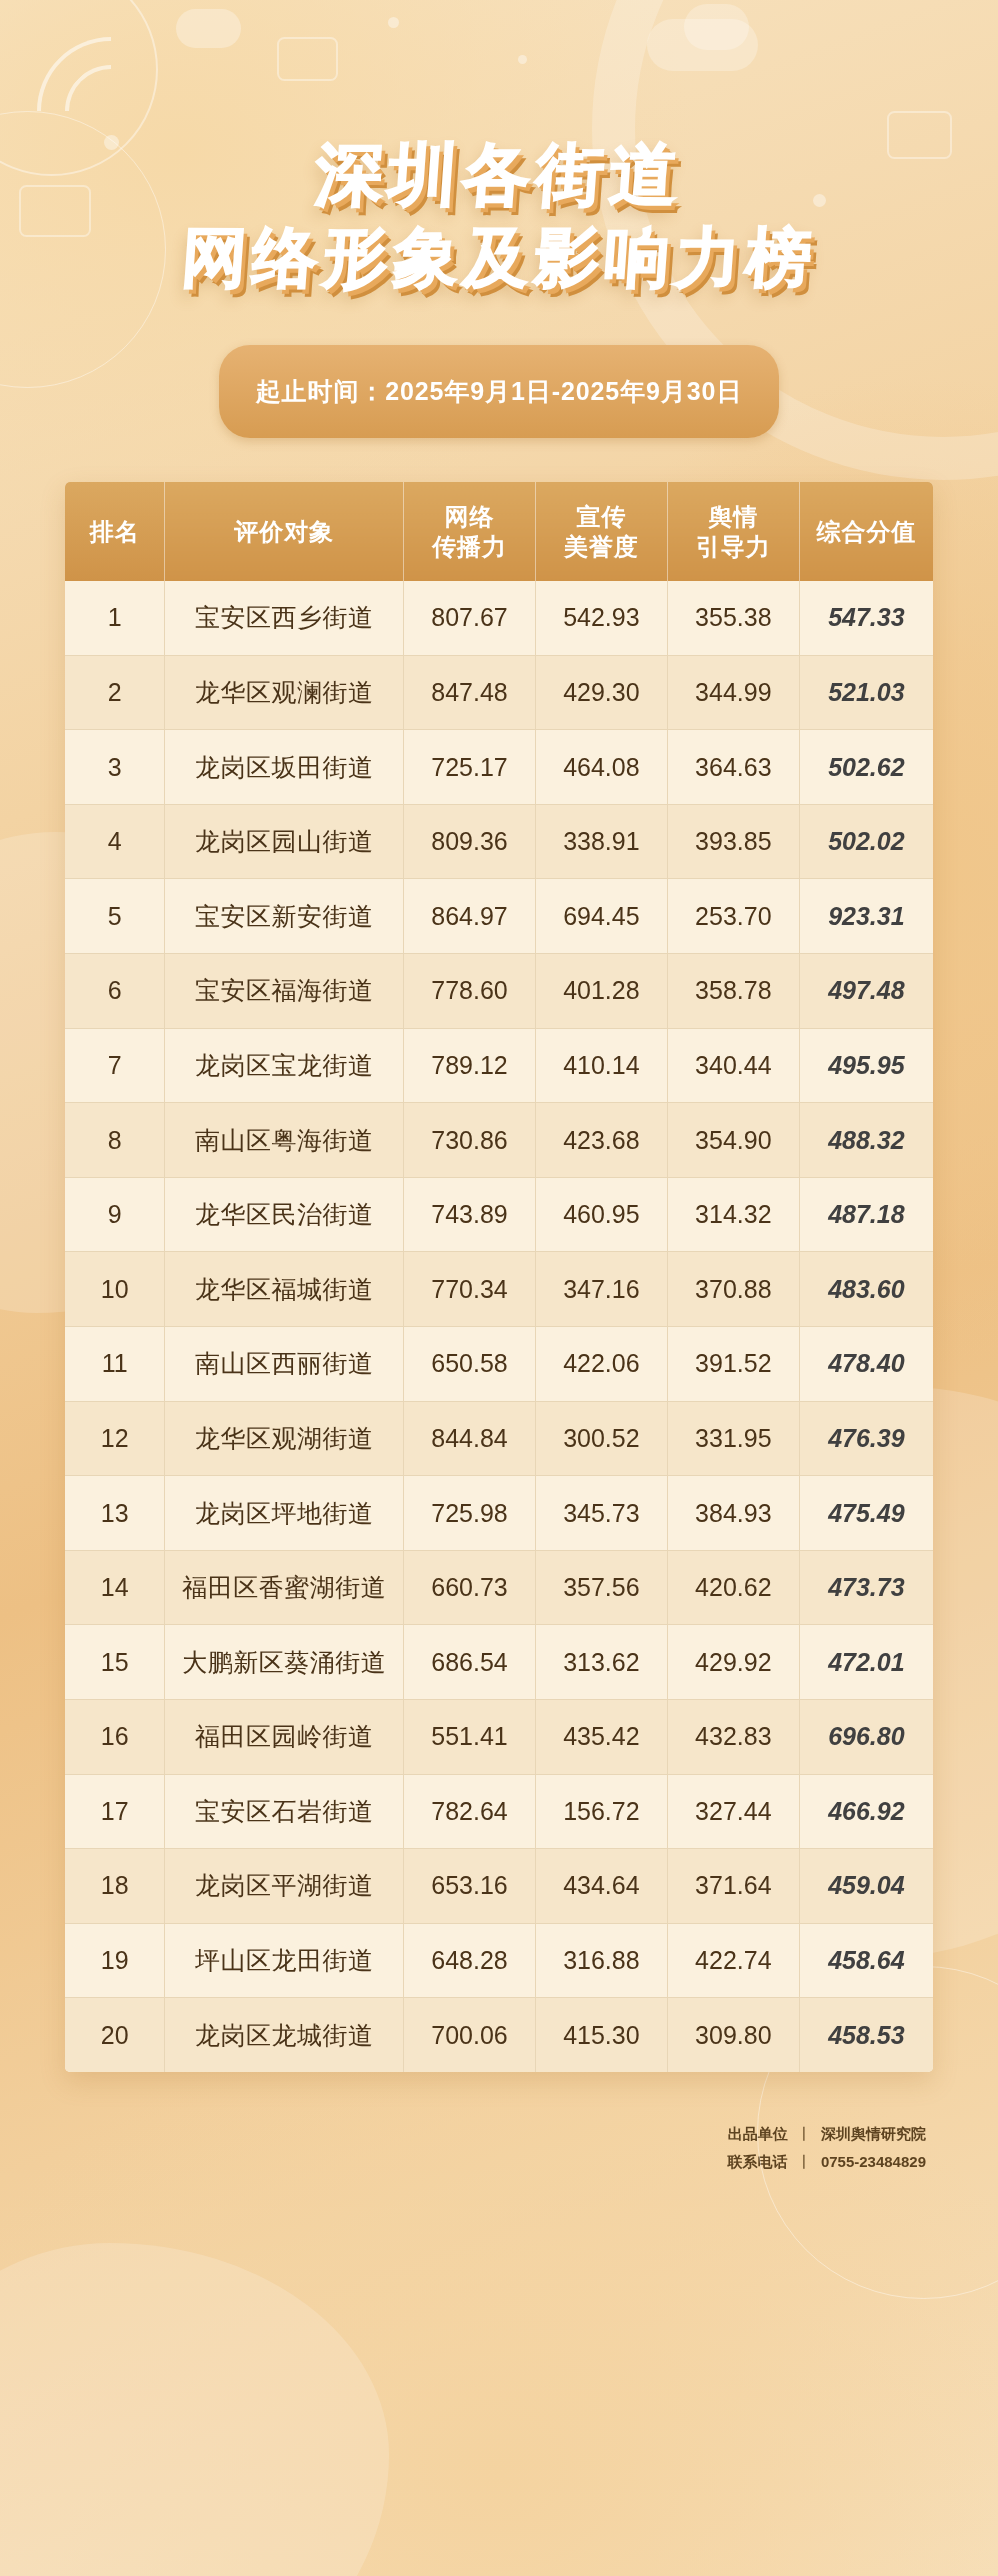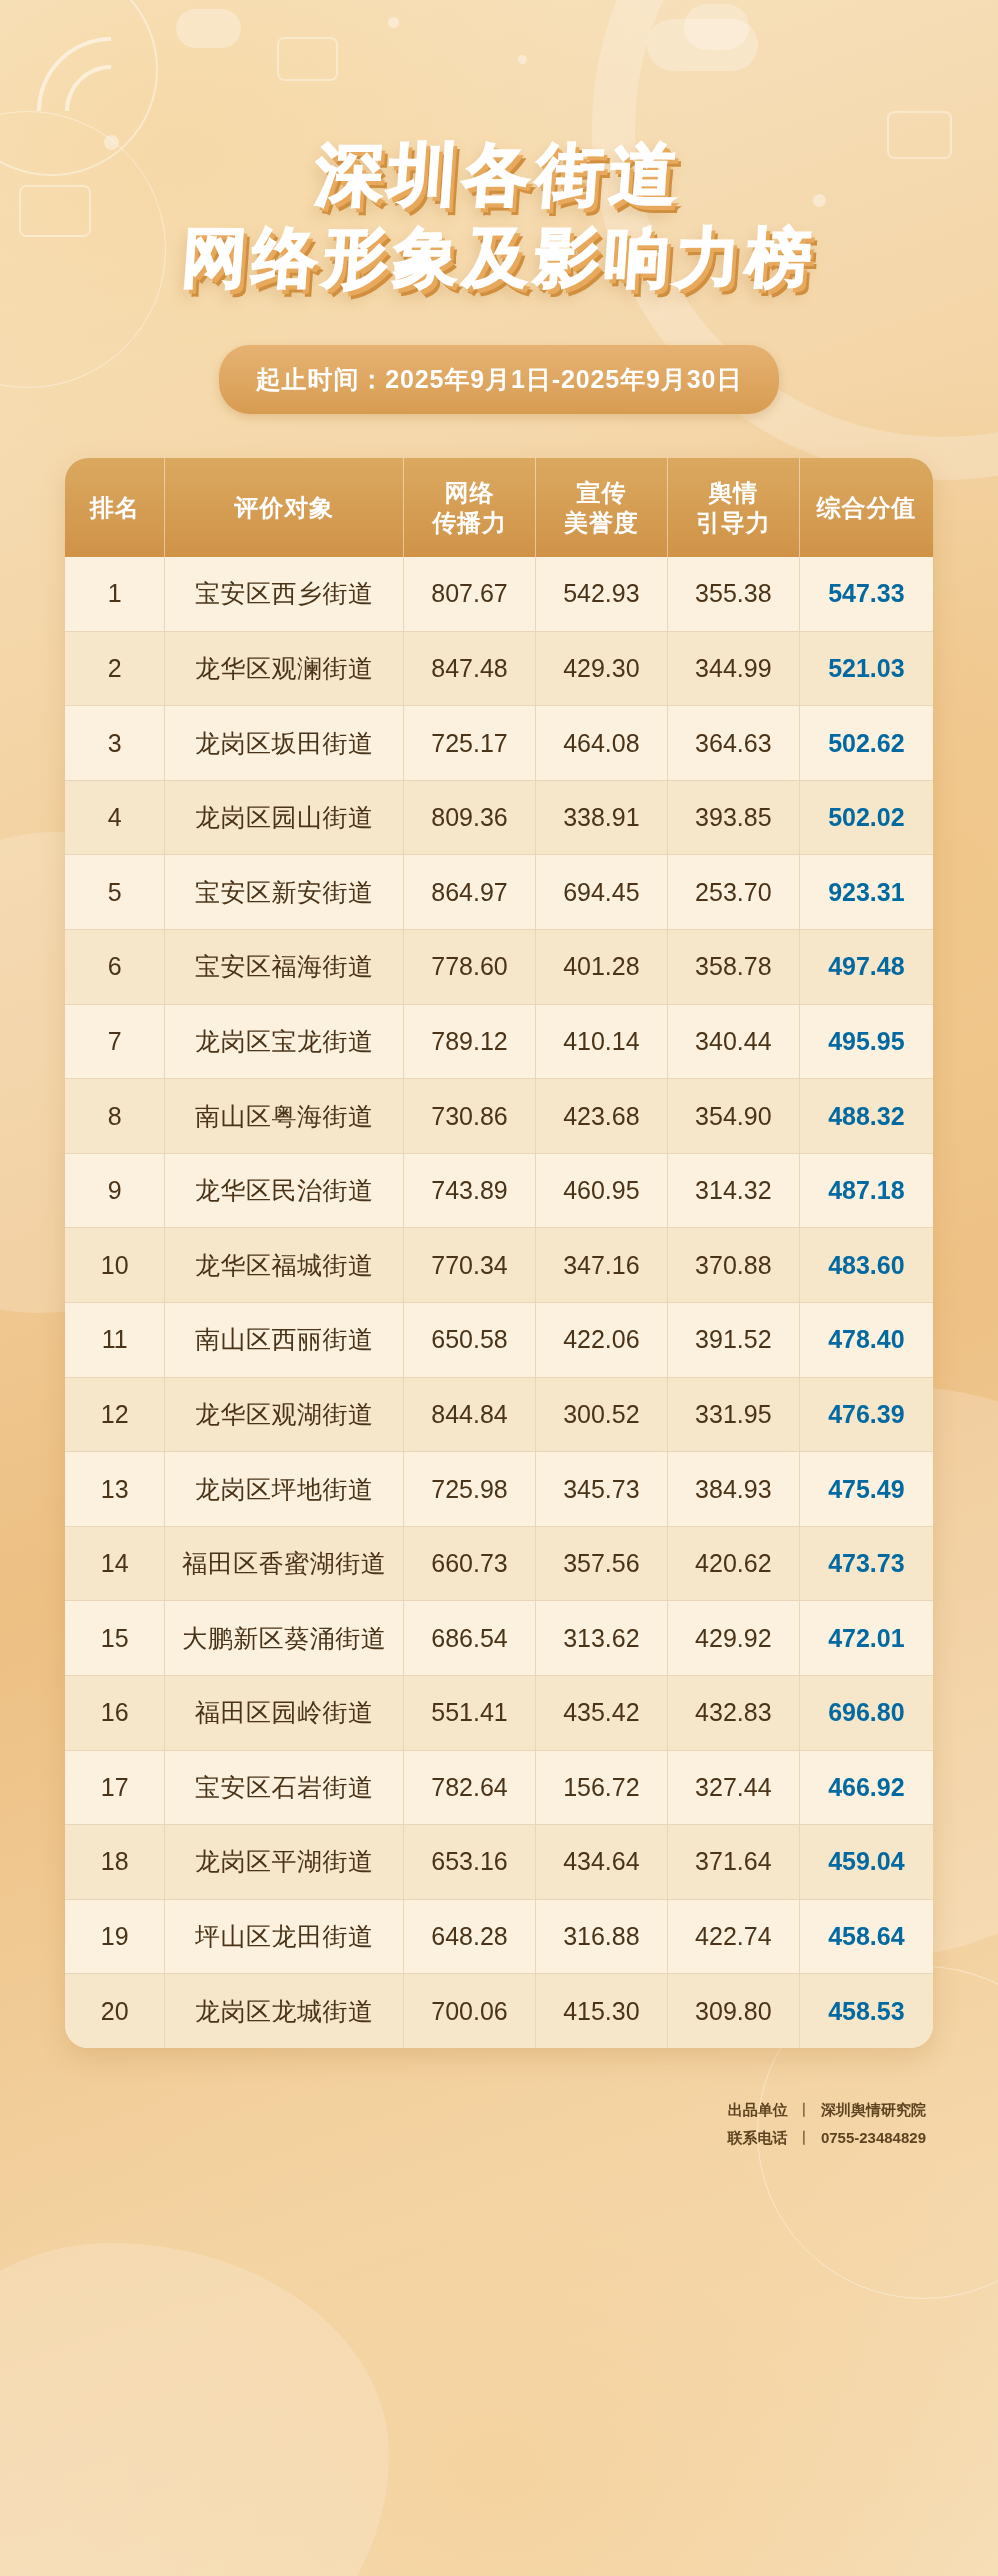--- a/index.html
+++ b/index.html
@@ -74,32 +74,32 @@
   .title-line.second { font-size: 65px; margin-top: 13px; }
 
   .date-pill {
     margin: 52px auto 0;
     display: inline-block;
     background: linear-gradient(180deg, #e6b272 0%, #d79c52 100%);
     color: #ffffff;
     font-size: 25px;
     font-weight: bold;
     letter-spacing: 0.9px;
-    padding: 18px 37px;
+    padding: 30px 37px;
     border-radius: 31px;
     box-shadow: 0 3.7px 9.2px rgba(170,110,40,0.25);
     white-space: nowrap;
   }
 
   
   .card {
     position: relative;
     margin: 44px 65px 0;
     background: #fdf6e9;
-    border-radius: 23px;
+    border-radius: 5px;
     box-shadow: 0 9.2px 26px rgba(160,100,30,0.18);
     overflow: hidden;
   }
   table { width: 100%; border-collapse: collapse; table-layout: fixed; }
 
   thead th {
     background: linear-gradient(180deg, #dba860 0%, #cf9348 100%);
     color: #ffffff;
     font-size: 24px;
     font-weight: bold;
@@ -124,21 +124,21 @@
     padding: 20.3px 3.7px;
     border-right: 1.8px solid #e8d6b6;
     border-bottom: 1.8px solid #e8d6b6;
     white-space: nowrap;
   }
   tbody td:last-child { border-right: none; }
   tbody tr:last-child td { border-bottom: none; }
   tbody tr.odd  td { background: #fbf1de; }
   tbody tr.even td { background: #f6e6ca; }
   tbody td.name { letter-spacing: 0.5px; }
-  tbody td.total { font-weight: bold; color: #0369a1; }
+  tbody td.total { font-weight: bold; color: #404040; font-style: italic; }
 
   
   .footer {
     margin: 48px 72px 0;
     text-align: right;
     color: #5d4320;
     font-size: 15px;
     font-weight: bold;
     line-height: 1.9;
   }

